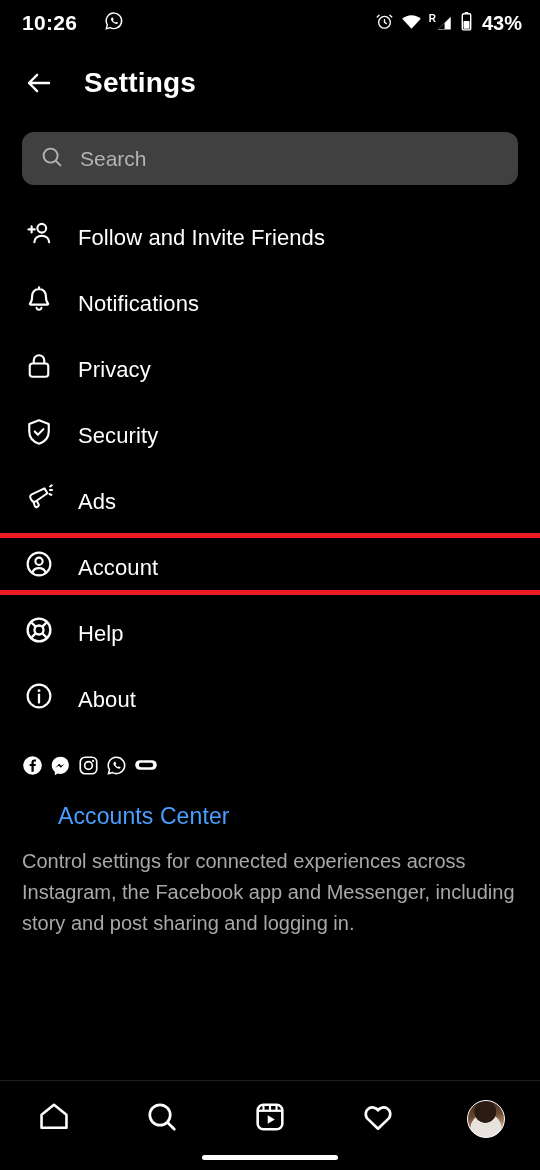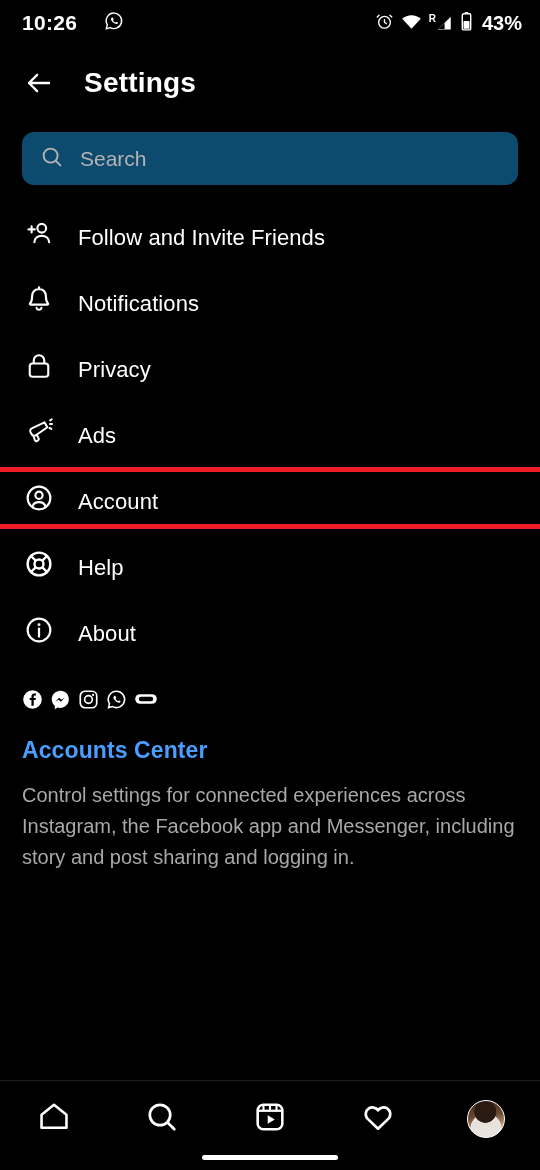--- a/index.html
+++ b/index.html
@@ -26,21 +26,21 @@
   
   .header{
     height:74px; display:flex; align-items:center; gap:28px; padding:0 22px;
   }
   .back-btn{ width:34px;height:34px;display:flex;align-items:center;justify-content:center;cursor:pointer;}
   .page-title{ font-size:28px; font-weight:700; letter-spacing:.2px; }
 
   
   .search-wrap{ padding:12px 22px 0; }
   .search-bar{
-    height:53px; background:#0c4a6e; border-radius:12px;
+    height:53px; background:#404040; border-radius:12px;
     display:flex; align-items:center; gap:16px; padding:0 18px;
     cursor:text;
   }
   .search-placeholder{ font-size:21px; color:#b3b3b3; font-weight:400; }
 
   
   .list{ padding-top:16px; }
   .row{
     height:66px; display:flex; align-items:center; gap:22px;
     padding-left:22px; cursor:pointer; position:relative;
@@ -54,22 +54,23 @@
     border:5px solid var(--hl, #ED1C24); pointer-events:none;
   }
 
   
   .fb-section{ padding:22px 22px 0; }
   .fb-head{ display:flex; align-items:center; gap:13px; height:32px; }
   .fb-word{ font-size:19px; font-weight:700; letter-spacing:3.2px; color:#fff; }
   .fb-icons{ display:flex; align-items:center; gap:7px; }
   .fb-link{
     display:inline-block; margin-top:20px;
-    font-size:23px; color:#4a9eff; font-weight:700; cursor:pointer;
+    font-size:23px; color:#4a9eff; font-weight:400; cursor:pointer;
     letter-spacing:.1px;
+    margin-left:36px;
   }
   .fb-desc{
     margin-top:16px; font-size:20px; line-height:1.56;
     color:#a8a8a8; max-width:500px;
   }
 
   
   .divider{
     position:absolute; left:0; right:0; bottom:89px; height:1px; background:#1f1f1f;
   }
@@ -185,20 +186,29 @@
   <div class="row">
     <span class="row-icon">
       <svg width="30" height="30" viewBox="0 0 24 24" fill="none">
         <rect x="4.6" y="10" width="14.8" height="10.6" rx="2.2" stroke="#fff" stroke-width="1.7"></rect>
         <path d="M7.8 10V7.6a4.2 4.2 0 0 1 8.4 0V10" stroke="#fff" stroke-width="1.7"></path>
       </svg>
     </span>
     <span class="row-label">Privacy</span>
   </div>
 
+  <div class="row">
+    <span class="row-icon">
+      <svg width="30" height="30" viewBox="0 0 24 24" fill="none">
+        <path d="M12 2.6 4.2 5.6v6c0 5 3.4 8.3 7.8 9.8 4.4-1.5 7.8-4.8 7.8-9.8v-6L12 2.6z" stroke="#fff" stroke-width="1.7" stroke-linejoin="round"></path>
+        <path d="m8.6 11.6 2.5 2.6 4.4-4.5" stroke="#fff" stroke-width="1.7" stroke-linecap="round" stroke-linejoin="round"></path>
+      </svg>
+    </span>
+    <span class="row-label">Security</span>
+  </div>
 
   <div class="row">
     <span class="row-icon">
       <svg width="30" height="30" viewBox="0 0 24 24" fill="none">
         <path d="M16.4 4.3 6.2 9.1a2.3 2.3 0 0 0-.9 3.3l.9 1.5a2.3 2.3 0 0 0 3.3.7l9.2-6.4-2.3-3.9z" stroke="#fff" stroke-width="1.6" stroke-linejoin="round"></path>
         <path d="m7.3 14.4 1.4 4.2c.2.6.9.9 1.5.6l1-.5c.6-.3.8-1 .5-1.6l-1.7-3.1" stroke="#fff" stroke-width="1.6" stroke-linejoin="round"></path>
         <path d="M20.8 5.6h1.6M20.4 8.8l1.5.7M20.9 2.8l1.3-1" stroke="#fff" stroke-width="1.6" stroke-linecap="round"></path>
       </svg>
     </span>
     <span class="row-label">Ads</span>

